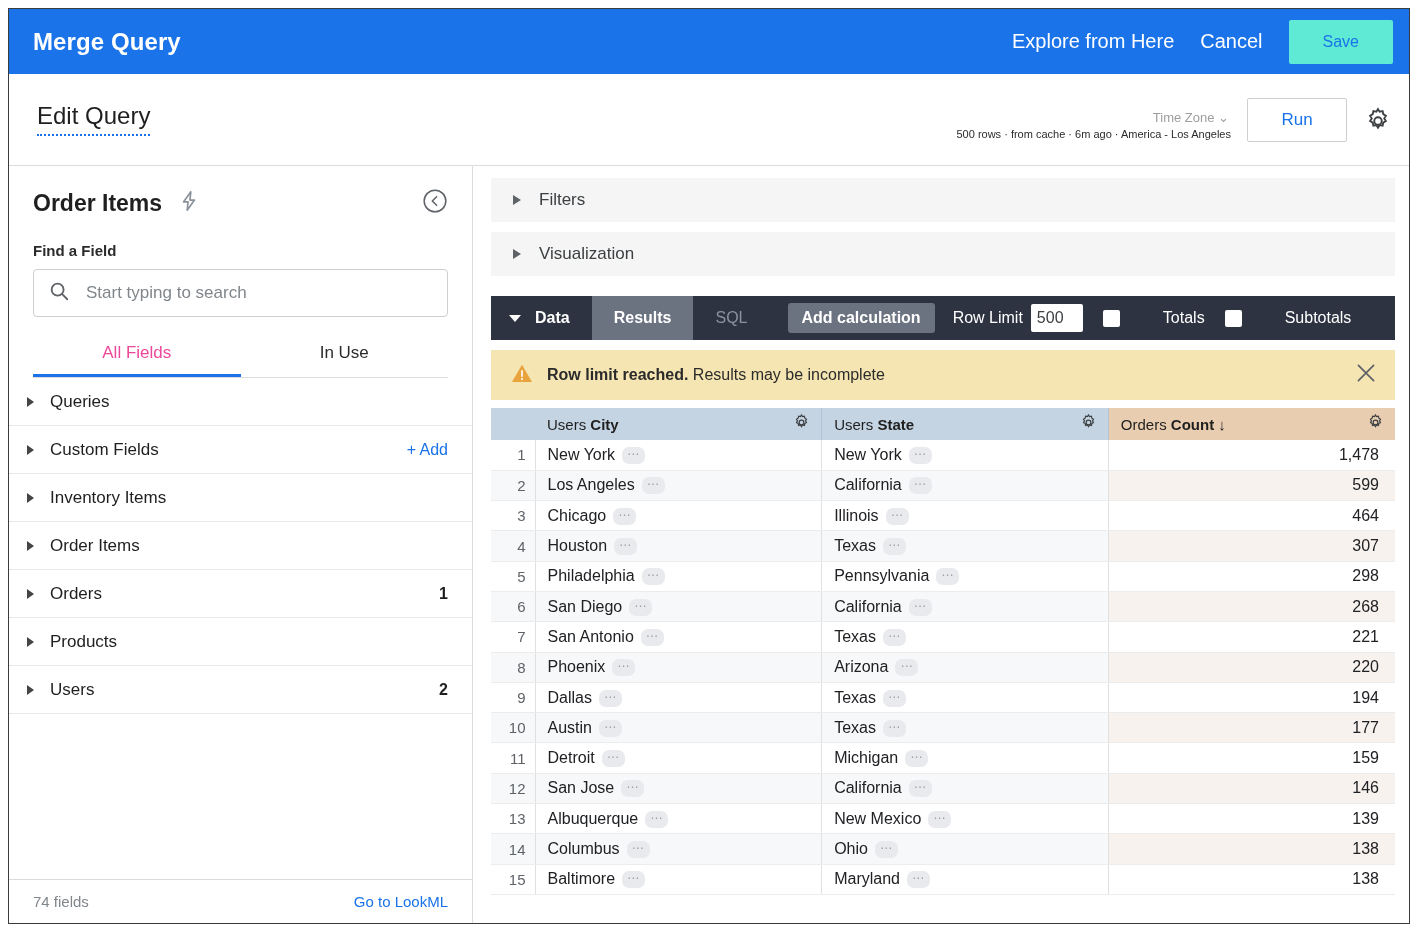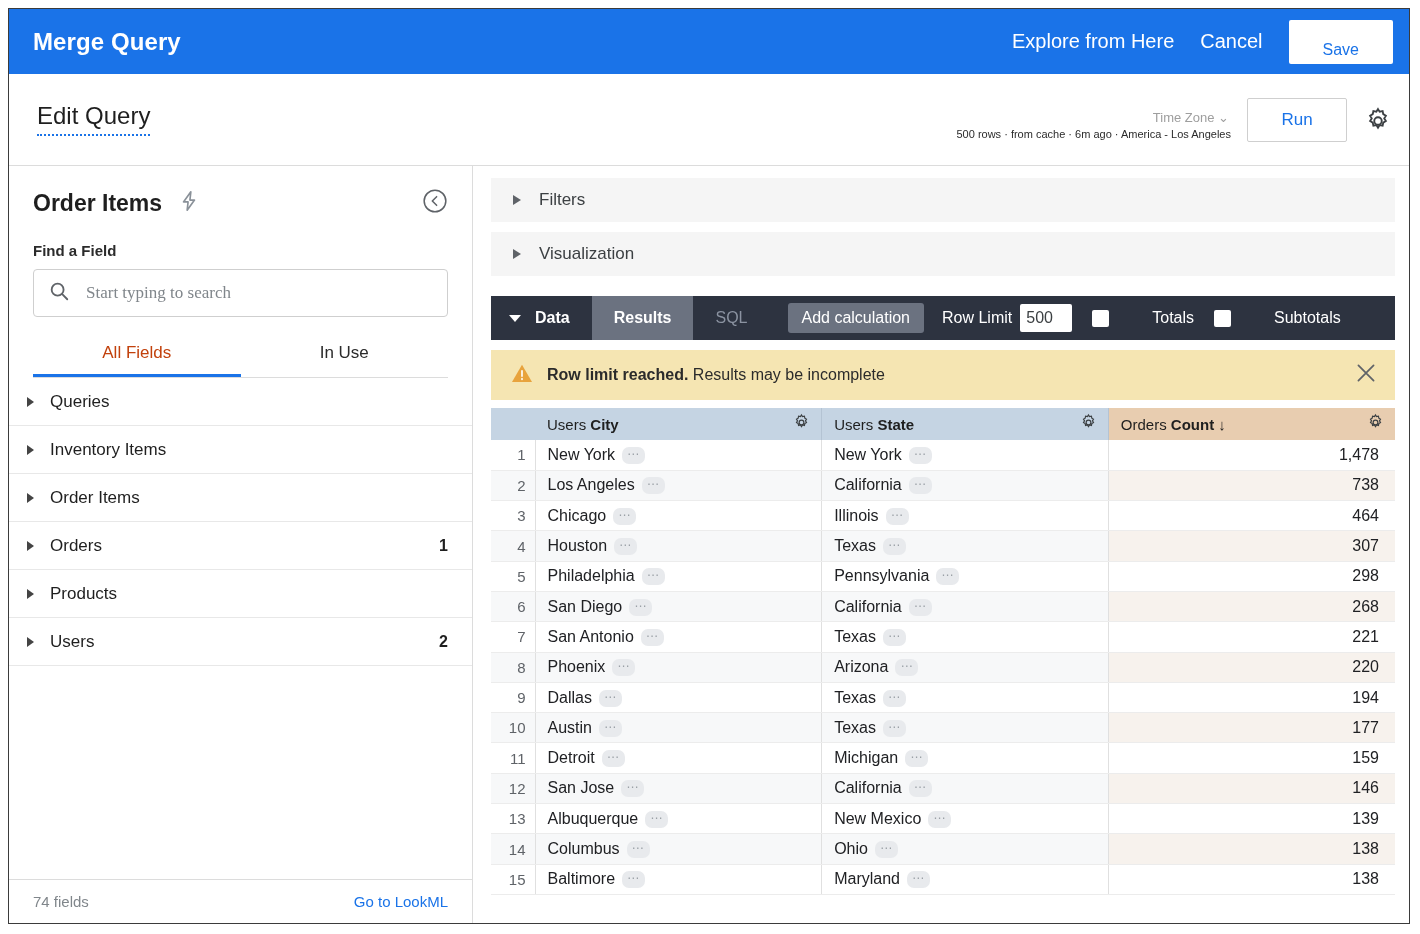--- a/index.html
+++ b/index.html
@@ -15,22 +15,22 @@
 
   
   .topbar{
     height:65px;background:#1a73e8;display:flex;align-items:center;
     padding:0 16px 0 24px;box-sizing:border-box;
   }
   .topbar-title{color:#fff;font-size:24px;font-weight:600;letter-spacing:.1px;}
   .topbar-right{margin-left:auto;display:flex;align-items:center;gap:26px;}
   .topbar-link{color:#fff;font-size:20px;cursor:pointer;white-space:nowrap;}
   .save-btn{
-    background:#ffffff;color:#1a73e8;font-size:16px;font-weight:500;
-    padding:8px 34px;height:44px;line-height:44px;border:none;border-radius:2px;
+    background:#5eead4;color:#1a73e8;font-size:16px;font-weight:500;
+    padding:0 34px;height:44px;line-height:44px;border:none;border-radius:2px;
     cursor:pointer;font-family:inherit;
   }
 
   
   .subhead{
     height:92px;display:flex;align-items:center;padding:0 16px 0 28px;
     box-sizing:border-box;border-bottom:1px solid #dcdcdc;background:#fff;
   }
   .edit-query{
     font-size:24px;color:#1f1f1f;font-weight:400;
@@ -57,30 +57,30 @@
   .sb-title{font-size:23px;font-weight:700;color:#1f1f1f;}
   .bolt{margin-left:16px;}
   .collapse-btn{margin-left:auto;cursor:pointer;}
   .find-label{font-size:15px;font-weight:700;color:#2b2b2b;margin:24px 0 10px 0;}
   .search-box{
     height:48px;border:1px solid #cfcfcf;border-radius:4px;display:flex;align-items:center;
     padding:0 14px;box-sizing:border-box;
   }
   .search-box input{
     border:none;outline:none;font-size:17px;color:#5f6368;margin-left:14px;flex:1;
-    font-family:Liberation Serif, serif;background:transparent;
+    font-family:Liberation Sans, sans-serif;background:transparent;
   }
   .search-box input::placeholder{color:#80868b;}
 
   .tabs{display:flex;margin-top:26px;border-bottom:1px solid #dcdcdc;}
   .tab{
     flex:1;text-align:center;font-size:17px;padding-bottom:14px;cursor:pointer;
     color:#2b2b2b;font-weight:500;
   }
-  .tab.active{color:#c2410c;box-shadow:inset 0 -3px 0 0 #1a73e8;}
+  .tab.active{color:#ec4899;box-shadow:inset 0 -3px 0 0 #1a73e8;}
 
   .groups{flex:1;overflow:hidden;}
   .grp{
     height:48px;display:flex;align-items:center;padding:0 24px 0 18px;
     border-bottom:1px solid #e8e8e8;box-sizing:border-box;cursor:pointer;
   }
   .caret{width:0;height:0;border-left:7px solid #444;border-top:5px solid transparent;
     border-bottom:5px solid transparent;margin-right:16px;flex:none;}
   .grp-label{font-size:17px;color:#1f1f1f;font-weight:500;}
   .grp-right{margin-left:auto;font-size:16px;color:#1f1f1f;font-weight:700;}
@@ -109,21 +109,21 @@
   .tb-tab{
     height:44px;display:flex;align-items:center;padding:0 22px;color:#fff;font-size:16px;
     font-weight:700;cursor:pointer;box-sizing:border-box;
   }
   .tb-tab.data{padding-left:18px;}
   .tb-caret-down{width:0;height:0;border-top:7px solid #fff;border-left:6px solid transparent;
     border-right:6px solid transparent;margin-right:14px;}
   .tb-tab.active{background:#6b7280;}
   .tb-tab.dim{color:#8b93a1;font-weight:500;}
   .addcalc{
-    background:#6b7280;color:#fff;border:none;font-size:16px;font-weight:400;
+    background:#6b7280;color:#fff;border:none;font-size:16px;font-weight:700;
     height:30px;padding:0 14px;border-radius:3px;cursor:pointer;margin-left:18px;font-family:inherit;
   }
   .rowlimit-label{color:#fff;font-size:16px;margin-left:18px;}
   .rowlimit-input{
     width:52px;height:28px;margin-left:8px;border:none;border-radius:2px;background:#fff;
     font-size:16px;color:#3c4043;text-align:left;padding:0 6px;box-sizing:border-box;font-family:inherit;
   }
   .cbx-wrap{display:flex;align-items:flex-end;margin-left:20px;cursor:pointer;gap:34px;}
   .cbx{width:17px;height:17px;background:#fff;border-radius:2px;display:inline-block;}
   .cbx-label{color:#fff;font-size:16px;margin-left:9px;}
@@ -236,20 +236,25 @@
         <div class="tabs">
           <div class="tab active">All Fields</div>
           <div class="tab">In Use</div>
         </div>
       </div>
 
       <div class="groups">
         <div class="grp">
           <span class="caret"></span>
           <span class="grp-label">Queries</span>
+        </div>
+        <div class="grp">
+          <span class="caret"></span>
+          <span class="grp-label">Custom Fields</span>
+          <span class="grp-add">+  Add</span>
         </div>
         <div class="grp">
           <span class="caret"></span>
           <span class="grp-label">Inventory Items</span>
         </div>
         <div class="grp">
           <span class="caret"></span>
           <span class="grp-label">Order Items</span>
         </div>
         <div class="grp">
@@ -371,21 +376,21 @@
               <tr class="odd">
                 <td class="rownum">1</td>
                 <td class="cell-dim"><span class="v">New York</span><span class="pill">⋯</span></td>
                 <td class="cell-dim"><span class="v">New York</span><span class="pill">⋯</span></td>
                 <td class="cell-num">1,478</td>
               </tr>
               <tr class="even">
                 <td class="rownum">2</td>
                 <td class="cell-dim"><span class="v">Los Angeles</span><span class="pill">⋯</span></td>
                 <td class="cell-dim"><span class="v">California</span><span class="pill">⋯</span></td>
-                <td class="cell-num">738</td>
+                <td class="cell-num">599</td>
               </tr>
               <tr class="odd">
                 <td class="rownum">3</td>
                 <td class="cell-dim"><span class="v">Chicago</span><span class="pill">⋯</span></td>
                 <td class="cell-dim"><span class="v">Illinois</span><span class="pill">⋯</span></td>
                 <td class="cell-num">464</td>
               </tr>
               <tr class="even">
                 <td class="rownum">4</td>
                 <td class="cell-dim"><span class="v">Houston</span><span class="pill">⋯</span></td>

